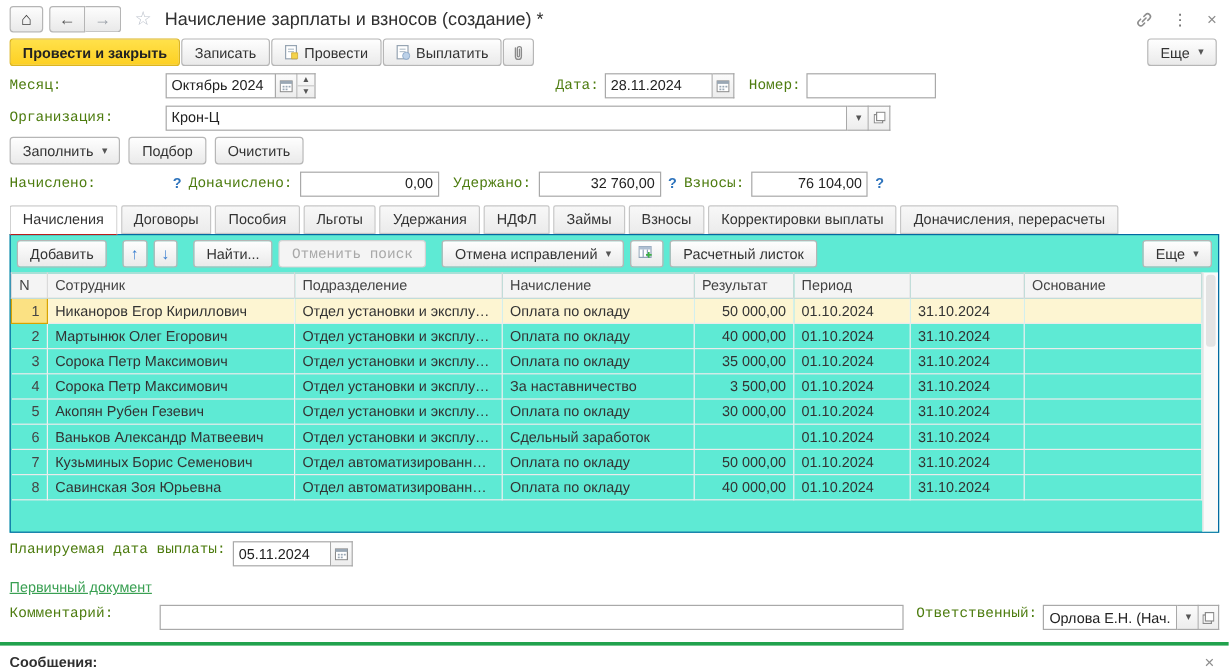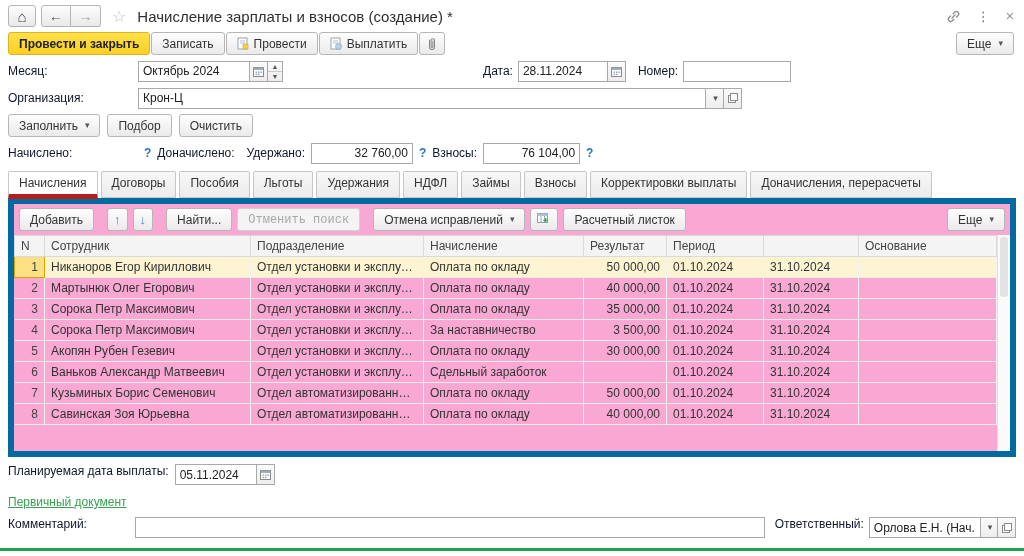--- a/index.html
+++ b/index.html
@@ -29,42 +29,42 @@
   .btn.disabled { color: #a8a8a8; background: #f4f4f4; border-color: #d2d2d2; font-family: Liberation Mono, monospace; }
   .caret { font-size: 9px; color: #555; margin-left: 2px; line-height: 1; }
   .icon-btn { padding: 0 6px; }
 
   
   .cmdbar { display: flex; align-items: center; gap: 1px; padding: 3px 10px 5px 8px; }
   .cmd-more { margin-left: auto; }
 
   
   .frow { display: flex; align-items: center; padding: 0 8px; margin-bottom: 5px; height: 22px; }
-  .lbl { color: #0f172a; white-space: nowrap; }
+  .lbl { color: #4d7c0f; white-space: nowrap; font-family: Liberation Mono, monospace; }
   .field { height: 21px; border: 1px solid #a9a9a9; background: #fff; padding: 0 4px;
     font-size: 12px; font-family: inherit; color: #222; }
   .field.num { text-align: right; }
   .fbtn { width: 18px; height: 21px; border: 1px solid #a9a9a9; border-left: none;
     background: linear-gradient(#fbfbfb,#ededed); display: inline-flex; align-items: center;
     justify-content: center; color: #444; }
   .stepper { width: 15px; height: 21px; border: 1px solid #a9a9a9; border-left: none;
     display: inline-flex; flex-direction: column; background: linear-gradient(#fbfbfb,#ededed); }
   .stepper span { flex: 1; display: flex; align-items: center; justify-content: center;
     font-size: 7px; color: #555; line-height: 1; }
   .stepper span:first-child { border-bottom: 1px solid #c9c9c9; }
   .help { color: #2d73bc; font-weight: bold; margin: 0 6px; }
 
   
   .tabs { display: flex; padding: 0 0 0 8px; margin-top: 7px; position: relative; z-index: 2; }
   .tab { padding: 4px 10px 4px; border: 1px solid #c6c6c6; background: linear-gradient(#f8f8f8,#ebebeb);
     margin-right: 3px; border-radius: 2px 2px 0 0; color: #333; white-space: nowrap; cursor: default; }
-  .tab.active { background: #fff; border-bottom: 5px solid #b91c1c; margin-bottom: -1px; position: relative; z-index: 3; }
-
-  
-  .panel { margin: 0 8px; border: 6px solid #0369a1; background: #f9a8d4; }
+  .tab.active { background: #fff; border-bottom: 1px solid #b91c1c; margin-bottom: -1px; position: relative; z-index: 3; }
+
+  
+  .panel { margin: 0 8px; border: 1px solid #0369a1; background: #5eead4; }
   .grid-toolbar { display: flex; align-items: center; gap: 5px; padding: 4px 5px; }
   .arr-up, .arr-down { color: #3a7fd0; font-weight: bold; font-size: 13px; }
   .gt-more { margin-left: auto; }
 
   .table-zone { display: flex; align-items: stretch; }
   .tbl { flex: 1; min-width: 0; }
   table { border-collapse: collapse; table-layout: fixed; width: 100%; }
   th { background: #f4f4f4; border: 1px solid #dadada; font-weight: normal; text-align: left;
     padding: 3px 6px; color: #444; height: 21px; white-space: nowrap; overflow: hidden; }
   td { border-bottom: 1px solid #ebebeb; border-right: 1px solid #f1f1f1; padding: 2px 6px;
@@ -144,21 +144,21 @@
       </svg>
   </span>
   <span class="btn cmd-more">
     <span>Еще</span>
     <span class="caret">▾</span>
   </span>
 </div>
 
 <div class="frow">
   <span class="lbl" style="width:130px;">Месяц:</span>
-  <input class="field" style="width: 112px;" value="Октябрь 2024">
+  <input class="field" style="width: 92px;" value="Октябрь 2024">
   <span class="fbtn">
     <svg width="11" height="11" viewBox="0 0 11 11">
         <rect x="0.5" y="1.5" width="10" height="9" fill="#fff" stroke="#8a8a8a"></rect>
         <rect x="0.5" y="1.5" width="10" height="2.4" fill="#9aa7b4"></rect>
         <rect x="2.5" y="5.5" width="1.6" height="1.4" fill="#9aa7b4"></rect>
         <rect x="5" y="5.5" width="1.6" height="1.4" fill="#9aa7b4"></rect>
         <rect x="7.5" y="5.5" width="1.6" height="1.4" fill="#9aa7b4"></rect>
         <rect x="2.5" y="7.8" width="1.6" height="1.4" fill="#9aa7b4"></rect>
         <rect x="5" y="7.8" width="1.6" height="1.4" fill="#9aa7b4"></rect>
       </svg>
@@ -204,20 +204,21 @@
     <span class="caret">▾</span>
   </span>
   <span class="btn" style="margin-left:7px;">Подбор</span>
   <span class="btn" style="margin-left:7px;">Очистить</span>
 </div>
 
 <div class="frow">
   <span class="lbl" style="width:130px;">Начислено:</span>
   <span class="help">?</span>
   <span class="lbl">Доначислено:</span>
+  <input class="field num" style="width: 116px; margin-left: 6px;" value="0,00">
   <span class="lbl" style="margin-left:12px;">Удержано:</span>
   <input class="field num" style="width: 102px; margin-left: 6px; padding-left: 34px;" value="32 760,00">
   <span class="help">?</span>
   <span class="lbl">Взносы:</span>
   <input class="field num" style="width: 97px; margin-left: 6px;" value="76 104,00">
   <span class="help">?</span>
 </div>
 
 <div class="tabs">
   <span class="tab active">Начисления</span>

